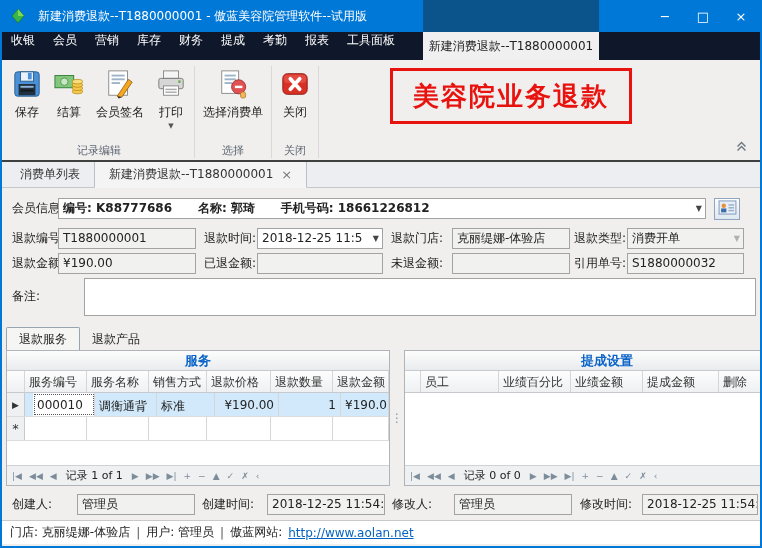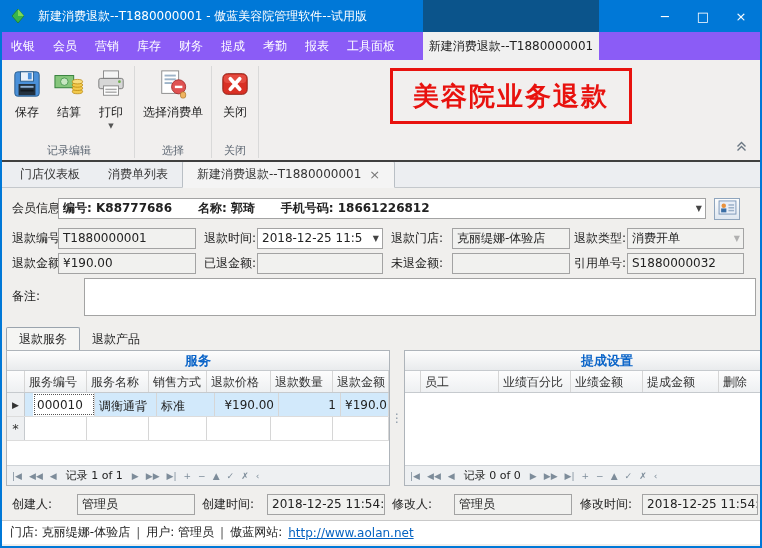--- a/index.html
+++ b/index.html
@@ -13,21 +13,21 @@
   .titlebar { position:relative; height:32px; background:#0078d7; color:#fff;
               display:flex; align-items:center; }
   .app-icon { margin:0 12px 0 8px; display:flex; }
   .title-text { font-size:12px; white-space:nowrap; }
   .title-tab-shadow { position:absolute; left:421px; top:0; width:176px; height:32px; background:#0b548b; }
   .win-controls { position:absolute; right:0; top:0; height:32px; display:flex; }
   .win-btn { width:38px; height:32px; display:flex; align-items:center; justify-content:center;
              color:#fff; font-size:13px; }
 
   
-  .menubar { position:relative; height:28px; background:#8b5cf6; display:flex; align-items:center; }
+  .menubar { position:relative; height:28px; background:#0f172a; display:flex; align-items:flex-start; }
   .menu-item { color:#fff; padding:0 9px; display:flex; align-items:center; white-space:nowrap; }
   .menu-doc-tab { position:absolute; left:421px; top:0; width:176px; height:28px; background:#f0f0f0;
                   color:#222; display:flex; align-items:center; justify-content:center; white-space:nowrap; }
 
   
   .ribbon { position:relative; height:102px; background:#f1efee; border-bottom:2px solid #404040;
             display:flex; align-items:stretch; padding:2px 4px 0 4px; }
   .rgroup { display:flex; flex-direction:column; }
   .rbuttons { display:flex; flex:1; align-items:flex-start; padding-top:3px; }
   .rbtn { display:flex; flex-direction:column; align-items:center; padding:3px 5px; border:1px solid transparent;
@@ -165,20 +165,33 @@
               <ellipse cx="25" cy="20.5" rx="5.5" ry="2.4" fill="#f2c94c" stroke="#b8860b" stroke-width="0.8"></ellipse>
               <ellipse cx="25" cy="17" rx="5.5" ry="2.4" fill="#f2c94c" stroke="#b8860b" stroke-width="0.8"></ellipse>
               <ellipse cx="25" cy="13.5" rx="5.5" ry="2.4" fill="#f7dd7e" stroke="#b8860b" stroke-width="0.8"></ellipse>
             </svg>
           </span>
           <span class="rlabel">结算</span>
         </div>
         <div class="rbtn">
           <span>
             <svg width="30" height="30" viewBox="0 0 32 32">
+              <rect x="4" y="2" width="20" height="26" fill="#fff" stroke="#8a8a8a"></rect>
+              <rect x="7" y="6" width="14" height="2" fill="#9db3c8"></rect>
+              <rect x="7" y="10" width="14" height="2" fill="#9db3c8"></rect>
+              <rect x="7" y="14" width="9" height="2" fill="#9db3c8"></rect>
+              <polygon points="13,29 25,11 29,14 18,30" fill="#f5a623" stroke="#8a5a00" stroke-width="0.8"></polygon>
+              <polygon points="13,29 18,30 14.5,31.5" fill="#333"></polygon>
+            </svg>
+          </span>
+          <span class="rlabel">会员签名</span>
+        </div>
+        <div class="rbtn">
+          <span>
+            <svg width="30" height="30" viewBox="0 0 32 32">
               <rect x="8" y="2" width="16" height="8" fill="#f5f5f5" stroke="#888"></rect>
               <rect x="3" y="10" width="26" height="11" rx="2" fill="#d7d7d7" stroke="#777"></rect>
               <circle cx="25" cy="13.5" r="1.5" fill="#6fae4e"></circle>
               <rect x="8" y="18" width="16" height="10" fill="#fdfdfd" stroke="#888"></rect>
               <rect x="10" y="21" width="12" height="1.5" fill="#aaa"></rect>
               <rect x="10" y="24" width="12" height="1.5" fill="#aaa"></rect>
             </svg>
           </span>
           <span class="rlabel">打印</span>
           <span class="drop">▼</span>
@@ -229,23 +242,20 @@
     <div class="annotation">美容院业务退款</div>
 
     <span class="ribbon-collapse">
       <svg width="13" height="11" viewBox="0 0 13 11">
         <path d="M2.5 5.5 L6.5 1.5 L10.5 5.5 M2.5 9.5 L6.5 5.5 L10.5 9.5" fill="none" stroke="#6a7682" stroke-width="1.4"></path>
       </svg>
     </span>
   </div>
 
   <div class="tabstrip">
-    <div class="doctab">
-      <span>门店仪表板</span>
-    </div>
     <div class="doctab">
       <span>消费单列表</span>
     </div>
     <div class="doctab active">
       <span>新建消费退款--T1880000001</span>
       <span class="tab-close">×</span>
     </div>
   </div>
 
   <div class="workspace">

